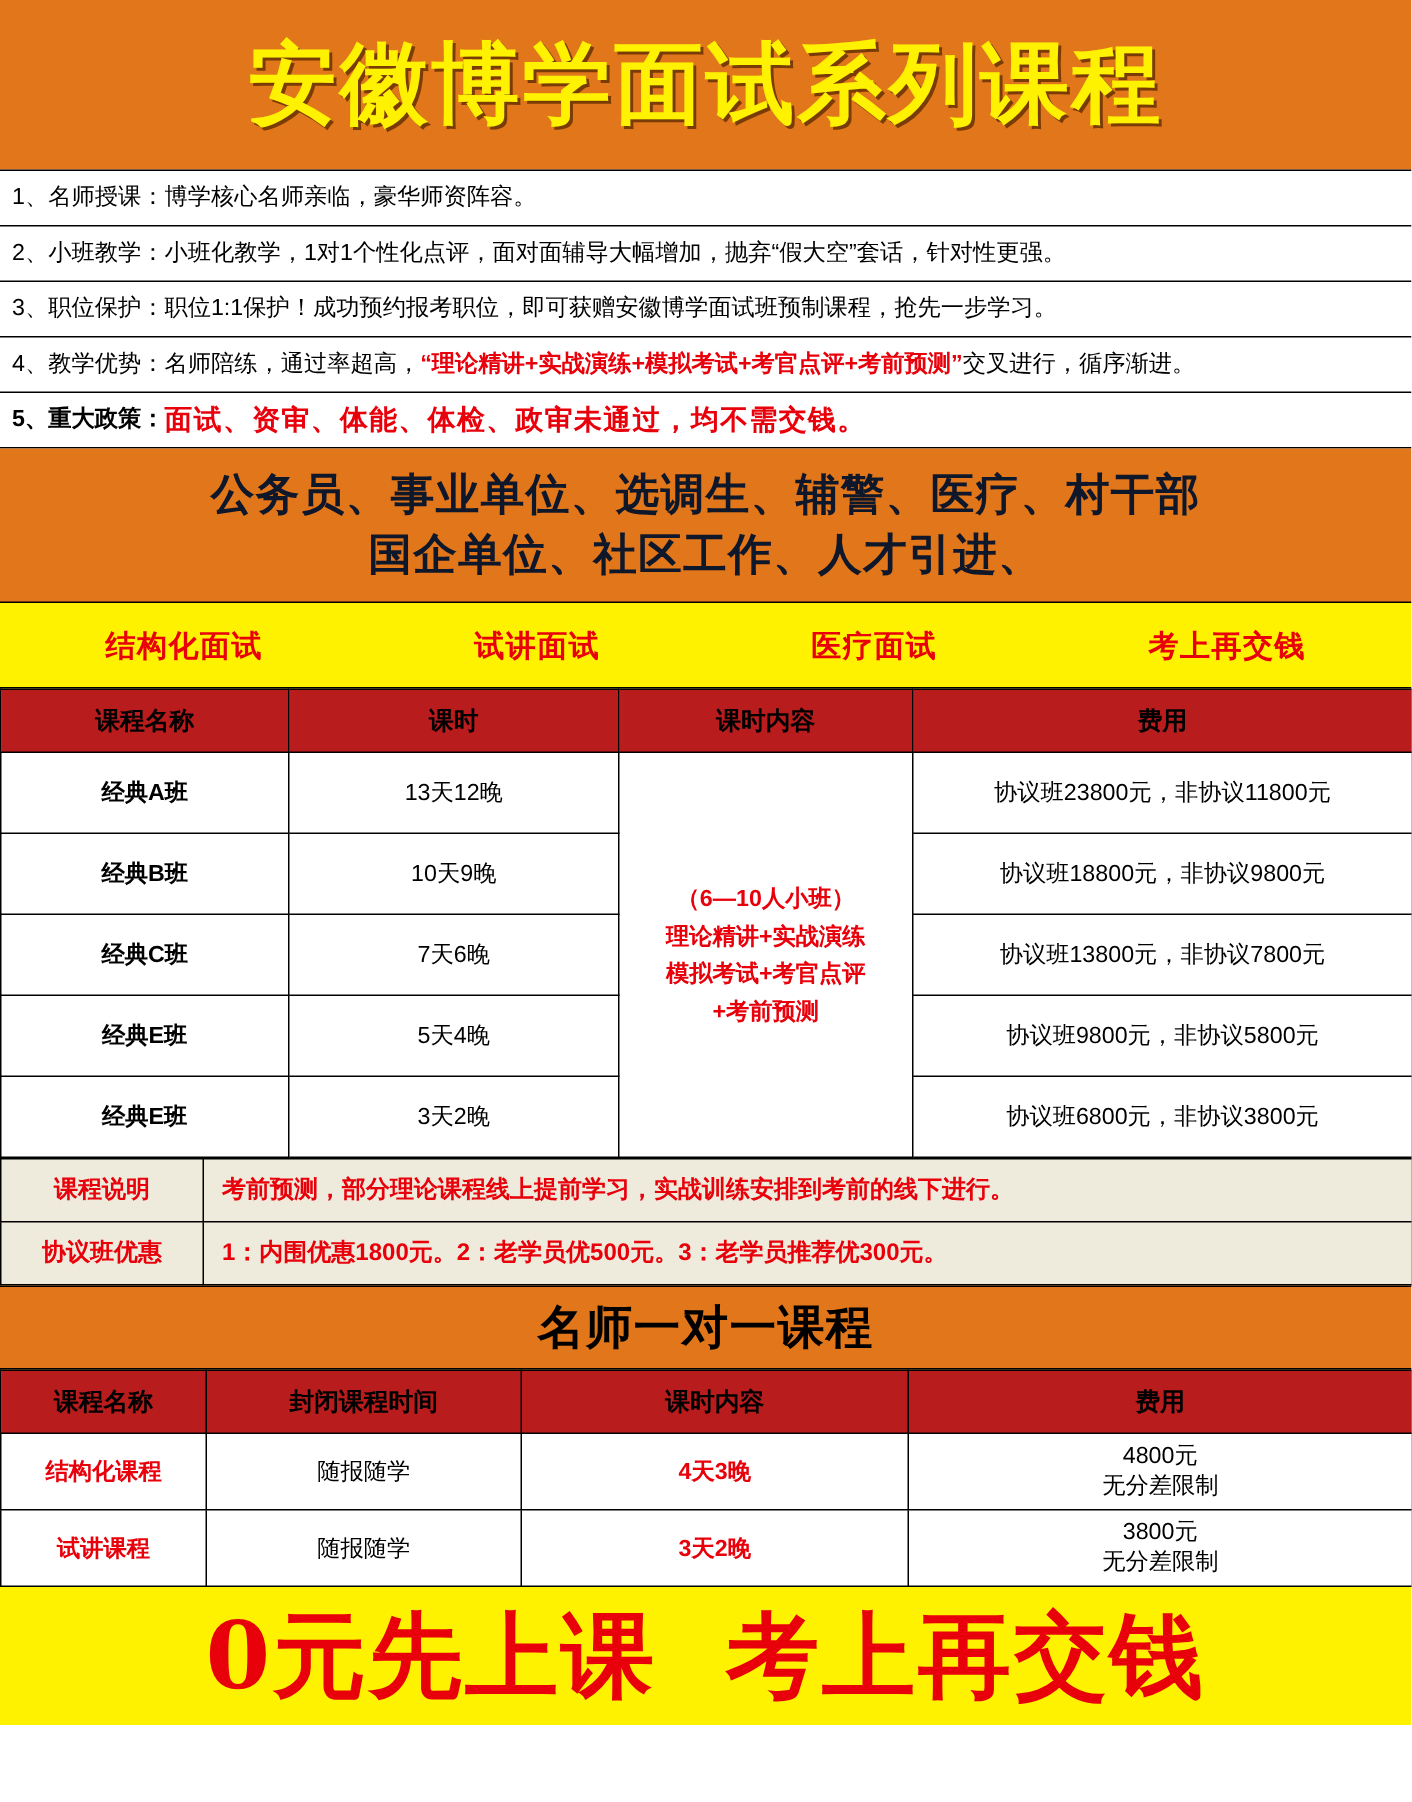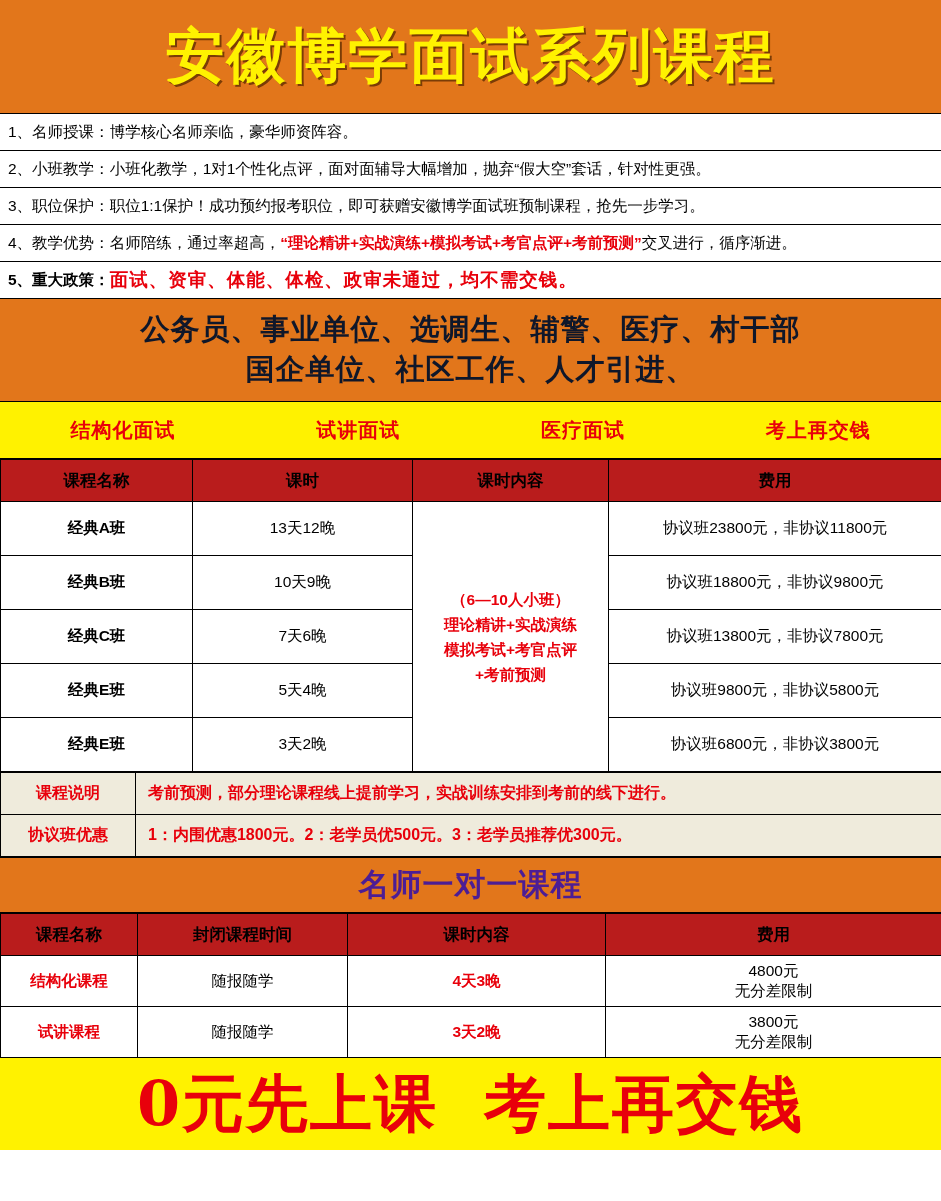--- a/index.html
+++ b/index.html
@@ -169,21 +169,21 @@
     height: 54px;
     display: flex;
     align-items: center;
     justify-content: center;
     border-bottom: 1px solid #000;
     border-top: 1px solid #000;
   }
   .sub-banner-title {
     font-size: 31px;
     font-weight: bold;
-    color: #4c1d95;
+    color: #000000;
     font-family: "DejaVu Serif", "Liberation Serif", serif;
     letter-spacing: 1px;
   }
 
   td.red-name {
     color: #E8000B;
     font-weight: bold;
     font-size: 16px;
   }
   td.red-bold {

